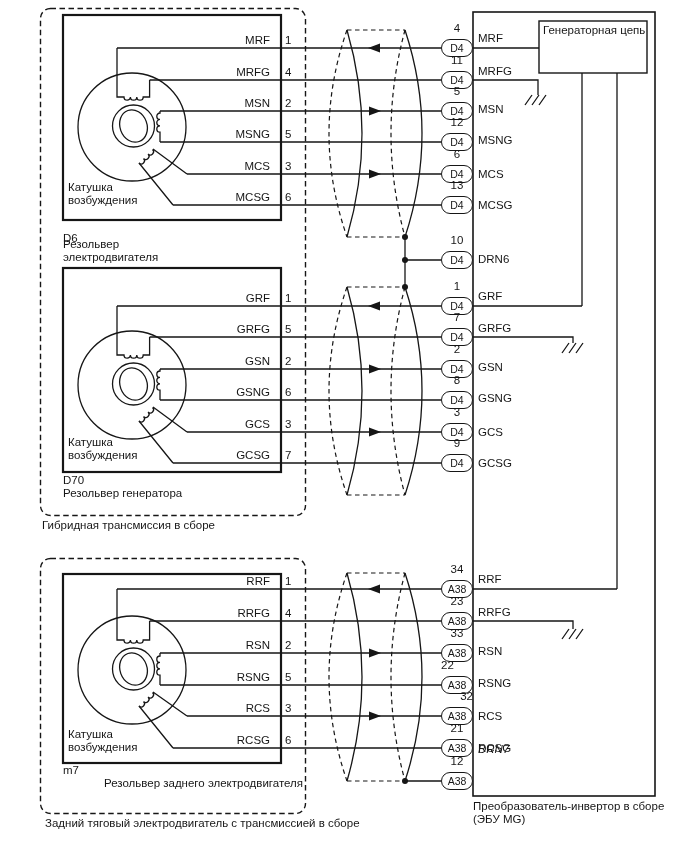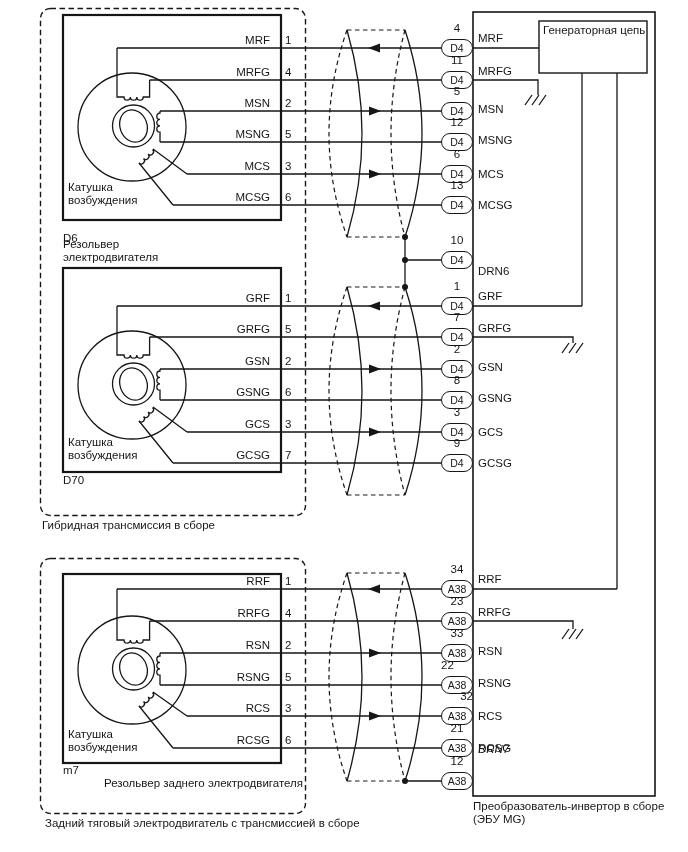--- a/index.html
+++ b/index.html
@@ -134,21 +134,21 @@
     <div class="t" style="left: 285px; top: 191px;">6</div>
     <div class="t" style="left: 441px; top: 179px; width: 32px; text-align: center;">13</div>
     <div class="conn" style="left: 441px; top: 196px;">
       <span>D4</span>
     </div>
     <div class="t" style="left: 478px; top: 199px;">MCSG</div>
     <div class="t" style="left: 441px; top: 234px; width: 32px; text-align: center;">10</div>
     <div class="conn" style="left: 441px; top: 251px;">
       <span>D4</span>
     </div>
-    <div class="t" style="left: 478px; top: 253px; margin-top: 12px;">DRN6</div>
+    <div class="t" style="left: 478px; top: 253px;">DRN6</div>
     <div class="t" style="left: 63px; top: 232px;">D6</div>
     <div class="t w" style="left: 63px; top: 238px; width: 112px;">Резольвер электродвигателя</div>
     <div class="t w" style="left: 68px; top: 181px; width: 82px;">Катушка возбуждения</div>
     <div class="t" style="left: 200px; top: 292px; width: 70px; text-align: right;">GRF</div>
     <div class="t" style="left: 285px; top: 292px;">1</div>
     <div class="t" style="left: 441px; top: 280px; width: 32px; text-align: center;">1</div>
     <div class="conn" style="left: 441px; top: 297px;">
       <span>D4</span>
     </div>
     <div class="t" style="left: 478px; top: 290px;">GRF</div>
@@ -181,20 +181,21 @@
     </div>
     <div class="t" style="left: 478px; top: 426px;">GCS</div>
     <div class="t" style="left: 200px; top: 449px; width: 70px; text-align: right;">GCSG</div>
     <div class="t" style="left: 285px; top: 449px;">7</div>
     <div class="t" style="left: 441px; top: 437px; width: 32px; text-align: center;">9</div>
     <div class="conn" style="left: 441px; top: 454px;">
       <span>D4</span>
     </div>
     <div class="t" style="left: 478px; top: 457px;">GCSG</div>
     <div class="t" style="left: 63px; top: 474px;">D70</div>
+    <div class="t w" style="left: 63px; top: 487px; width: 220px;">Резольвер генератора</div>
     <div class="t w" style="left: 68px; top: 436px; width: 82px;">Катушка возбуждения</div>
     <div class="t" style="left: 200px; top: 575px; width: 70px; text-align: right;">RRF</div>
     <div class="t" style="left: 285px; top: 575px;">1</div>
     <div class="t" style="left: 441px; top: 563px; width: 32px; text-align: center;">34</div>
     <div class="conn" style="left: 441px; top: 580px;">
       <span>A38</span>
     </div>
     <div class="t" style="left: 478px; top: 573px;">RRF</div>
     <div class="t" style="left: 200px; top: 607px; width: 70px; text-align: right;">RRFG</div>
     <div class="t" style="left: 285px; top: 607px;">4</div>

